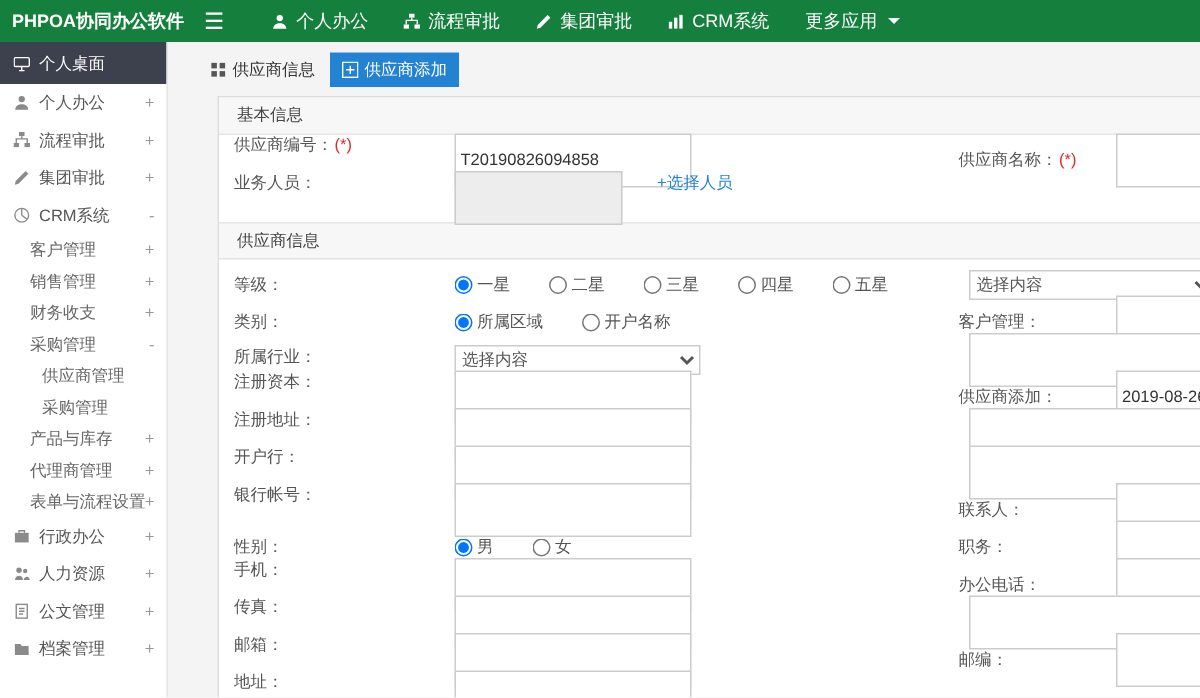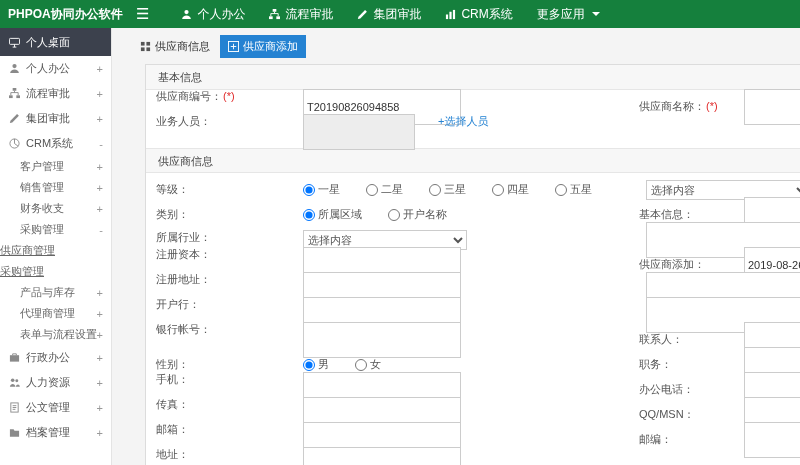--- a/index.html
+++ b/index.html
@@ -15,21 +15,21 @@
   .caret { width:0; height:0; border-left:4px solid transparent; border-right:4px solid transparent; border-top:4px solid #fff; margin-left:2px; }
   .ticon { display:inline-flex; color:#fff; }
 
   
   .layout { display:flex; height:437px; }
   .sidebar { width:112px; background:#fff; border-right:1px solid #e4e4e4; overflow:hidden; }
   .side-desktop { height:28px; background:#3c414d; color:#fff; display:flex; align-items:center; gap:6px; padding-left:9px; cursor:pointer; }
   .side-item { position:relative; display:flex; align-items:center; gap:6px; color:#555; cursor:pointer; white-space:nowrap; }
   .lvl1 { height:25px; padding-left:9px; }
   .lvl2 { height:21px; padding-left:20px; color:#666; }
-  .lvl3 { height:21px; color:#666;text-decoration:underline; }
+  .lvl3 { height:21px; padding-left:28px; color:#666; }
   .exp { position:absolute; right:8px; color:#999; }
   .sicon { display:inline-flex; color:#8a8a8a; }
   .side-desktop .sicon { color:#fff; }
 
   
   .main { flex:1; background:#f4f4f4; overflow:hidden; position:relative; }
   .tabs { display:flex; align-items:center; gap:2px; margin:7px 0 0 20px; }
   .tab { display:flex; align-items:center; gap:4px; padding:4px 8px; cursor:pointer; color:#333; }
   .tab.active { background:#2482d2; color:#fff; }
   .tab .ticon { color:#555; }
@@ -324,21 +324,21 @@
             <label class="ro">
                 <input type="radio" name="cat" checked="" style="">
                 <span>所属区域</span>
               </label>
             <label class="ro">
                 <input type="radio" name="cat" style="">
                 <span>开户名称</span>
               </label>
           </div>
           <div class="cr">
-            <span class="lbl">基本信息：</span>
+            <span class="lbl">客户管理：</span>
             <input class="txt" type="text" value="" style="">
           </div>
         </div>
 
         <div class="frow">
           <div class="cl">
             <span class="lbl">所属行业：</span>
             <select class="sel"><option>选择内容</option></select>
           </div>
           <div class="cr">
@@ -416,21 +416,20 @@
             <input class="txt" type="text" value="" style="">
           </div>
         </div>
 
         <div class="frow">
           <div class="cl">
             <span class="lbl">传真：</span>
             <input class="txt" type="text" value="" style="">
           </div>
           <div class="cr">
-            <span class="lbl">QQ/MSN：</span>
             <input class="txt" type="text" value="" style="">
           </div>
         </div>
 
         <div class="frow">
           <div class="cl">
             <span class="lbl">邮箱：</span>
             <input class="txt" type="text" value="" style="">
           </div>
           <div class="cr">

